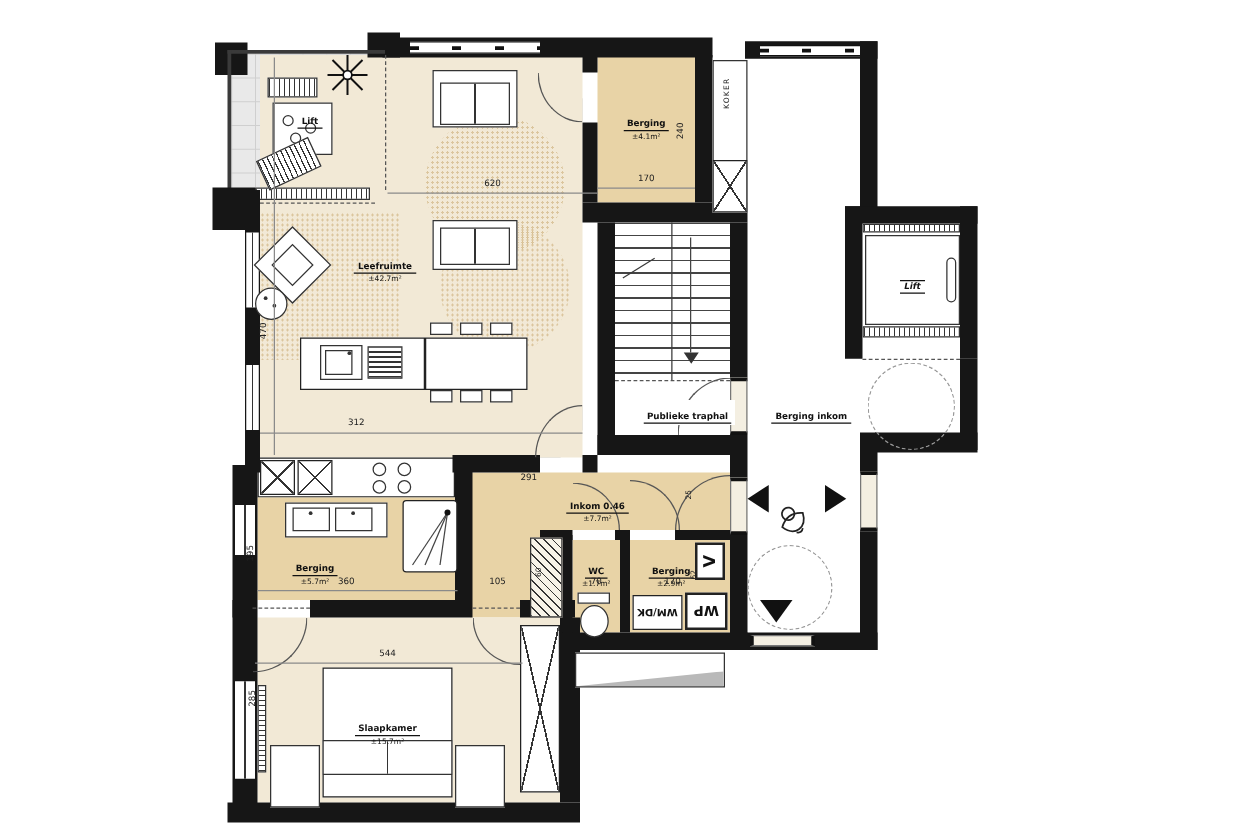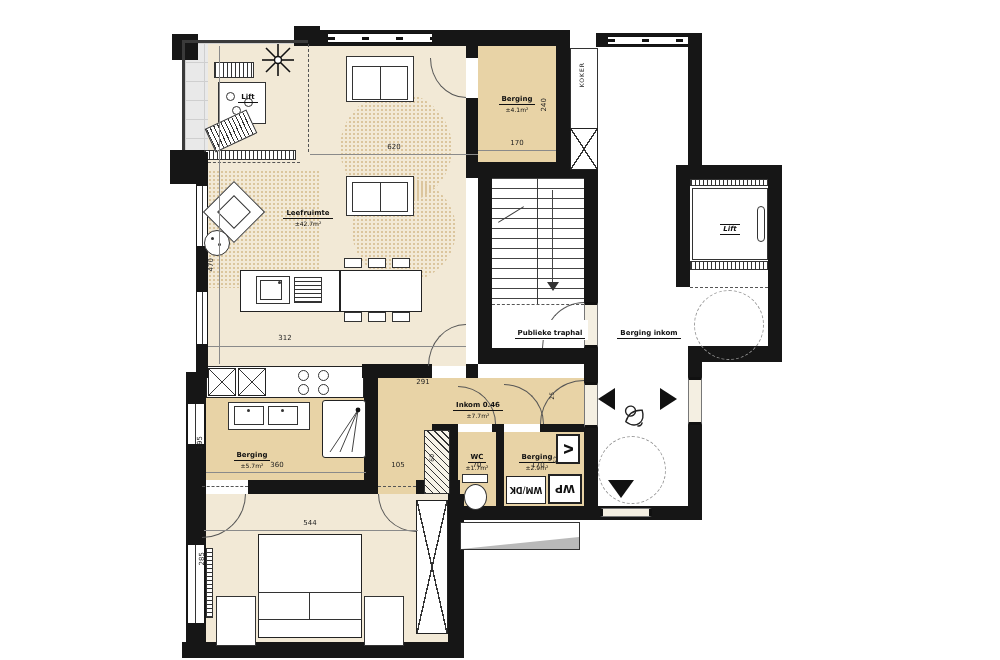--- a/index.html
+++ b/index.html
@@ -302,20 +302,24 @@
     <div class="ar">±5.7m²</div>
   </div>
   <div class="rlabel" style="left:458px;top:444px;width:38px;">
     <div class="nm">WC</div>
     <div class="ar">±1.7m²</div>
   </div>
   <div class="rlabel" style="left:506px;top:444px;width:62px;">
     <div class="nm">Berging</div>
     <div class="ar">±2.9m²</div>
   </div>
+  <div class="rlabel" style="left:262px;top:570px;width:96px;">
+    <div class="nm">Slaapkamer</div>
+    <div class="ar">±15.7m²</div>
+  </div>
 
   <div class="dimline" style="left:310px;top:154px;width:168px;height:1px;"></div>
   <div class="dim" style="left:376px;top:143px;width:36px;">620</div>
   <div class="dimline" style="left:478px;top:150px;width:78px;height:1px;"></div>
   <div class="dim" style="left:500px;top:139px;width:34px;">170</div>
   <div class="vdim" style="left:540px;top:98px;">240</div>
   <div class="dimline" style="left:219px;top:46px;width:1px;height:318px;"></div>
   <div class="vdim" style="left:207px;top:258px;">470</div>
   <div class="dimline" style="left:208px;top:346px;width:258px;height:1px;"></div>
   <div class="dim" style="left:268px;top:334px;width:34px;">312</div>

